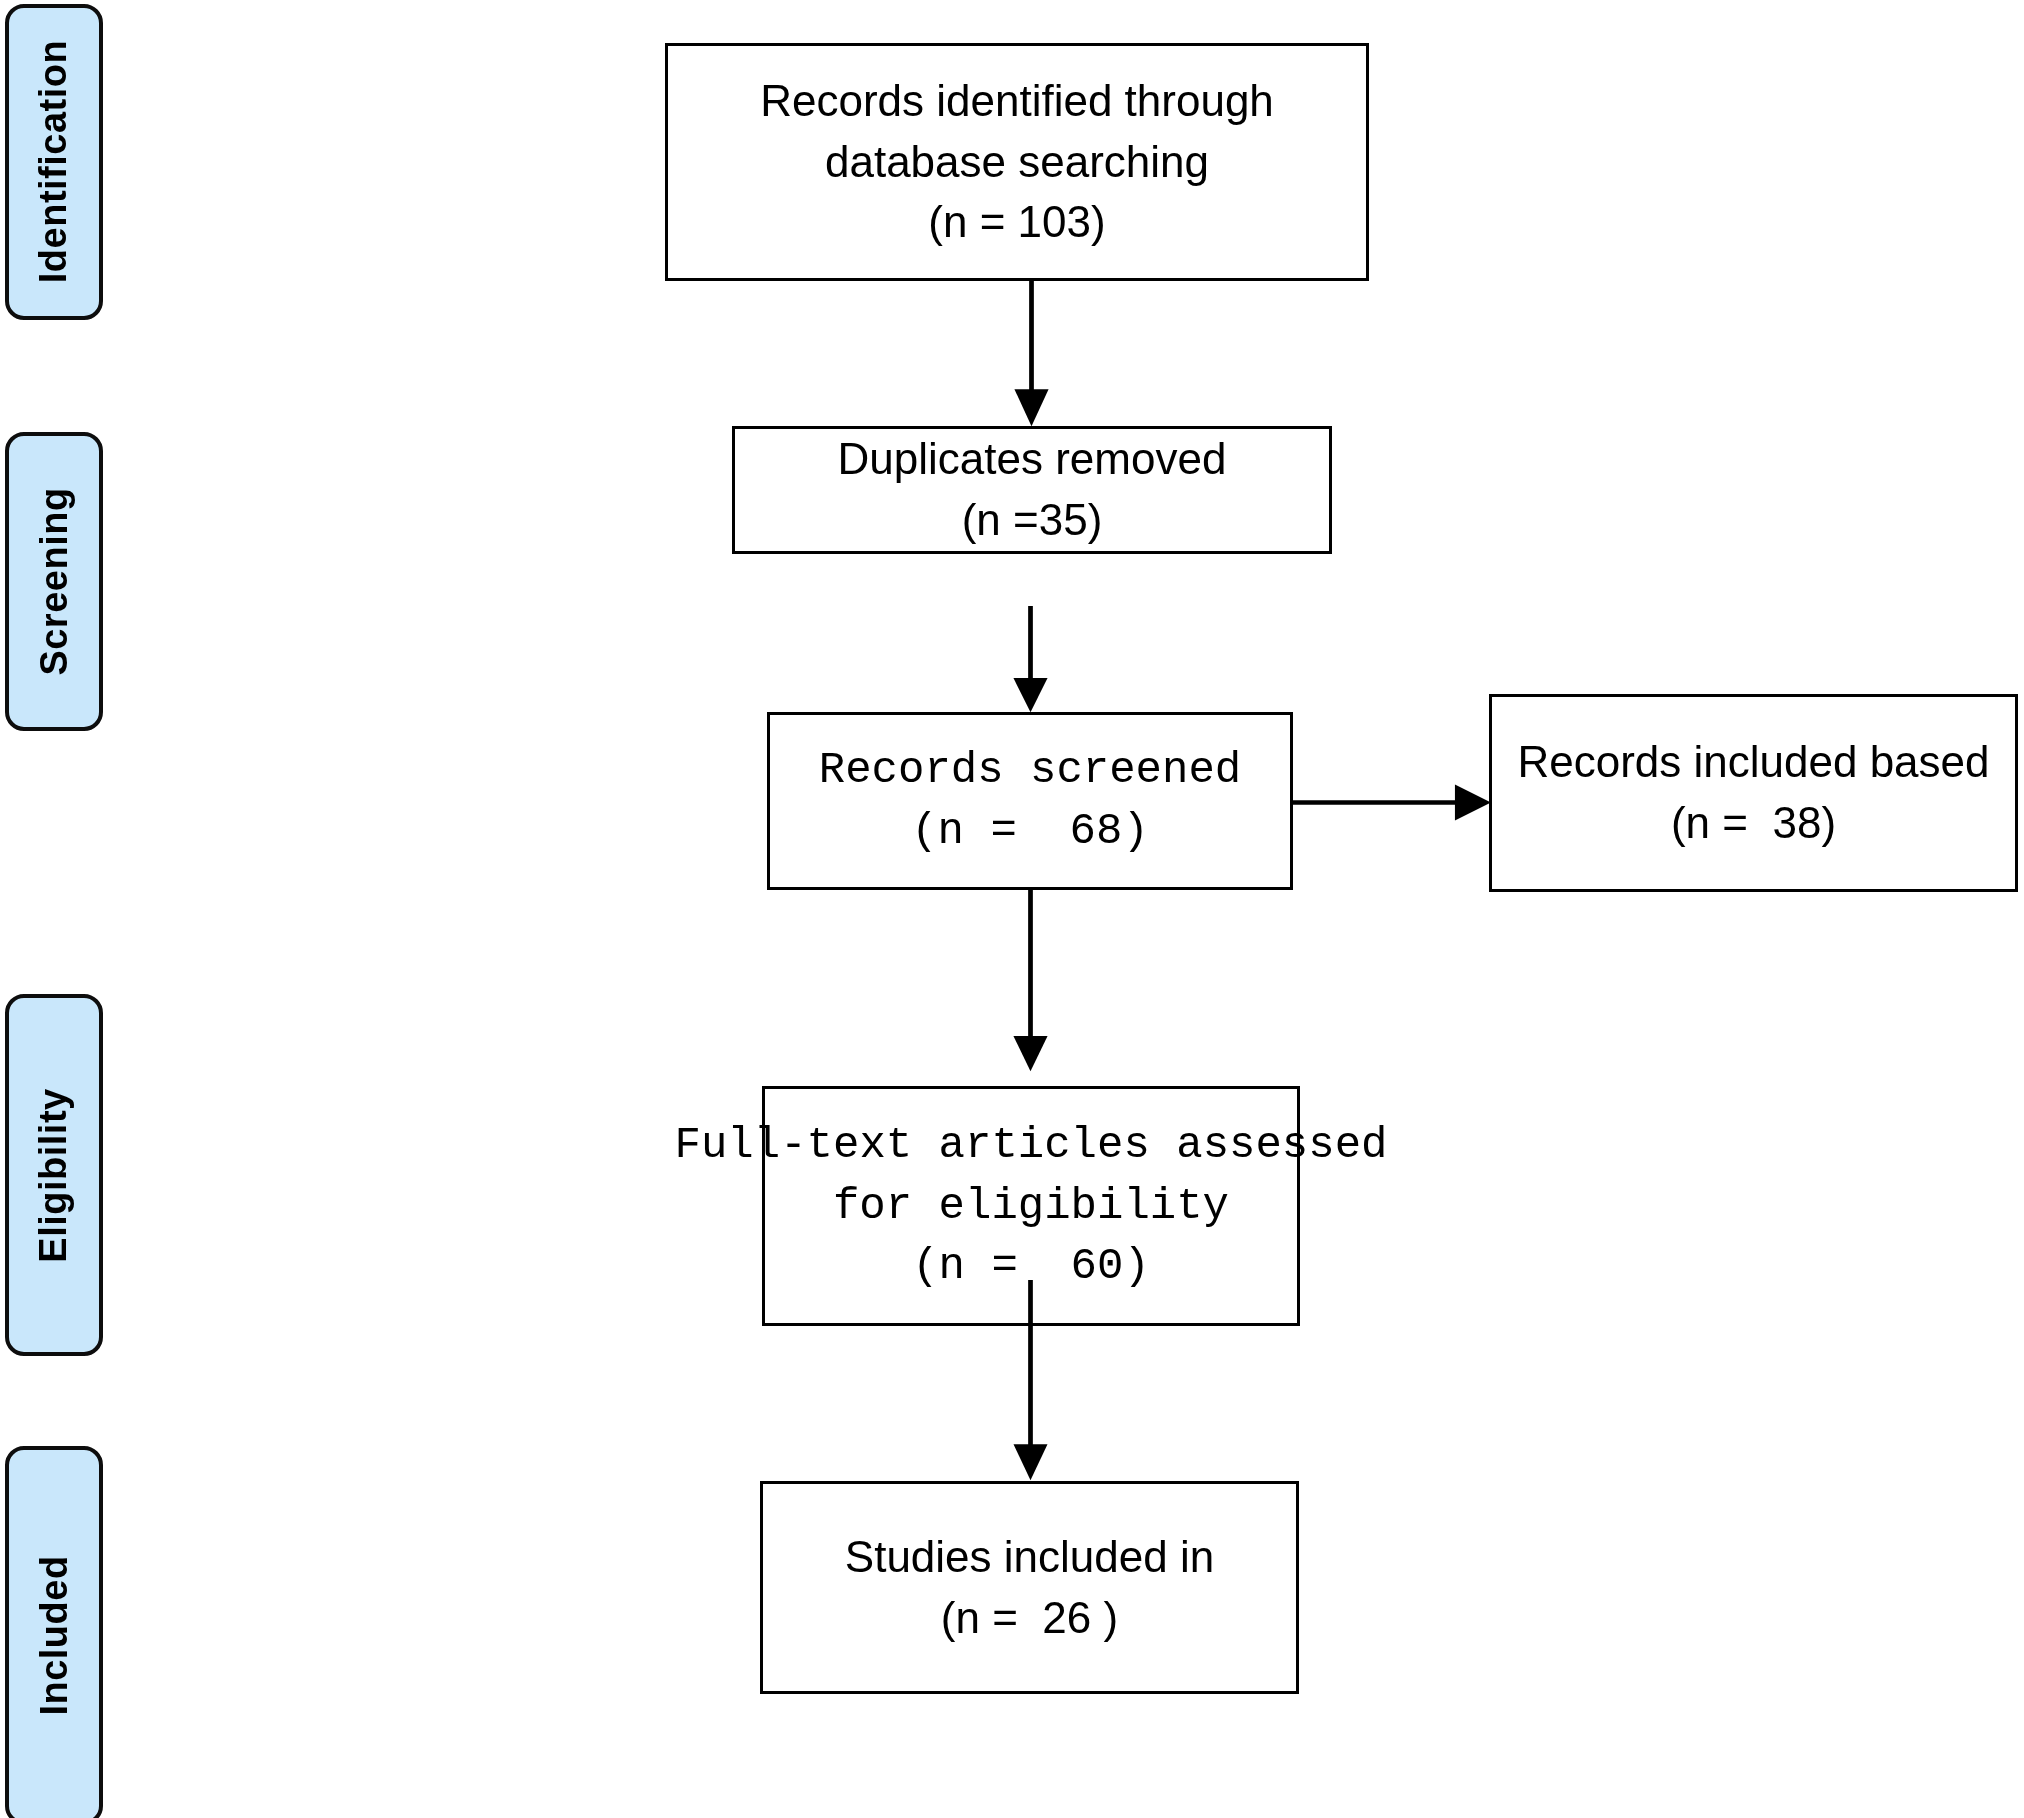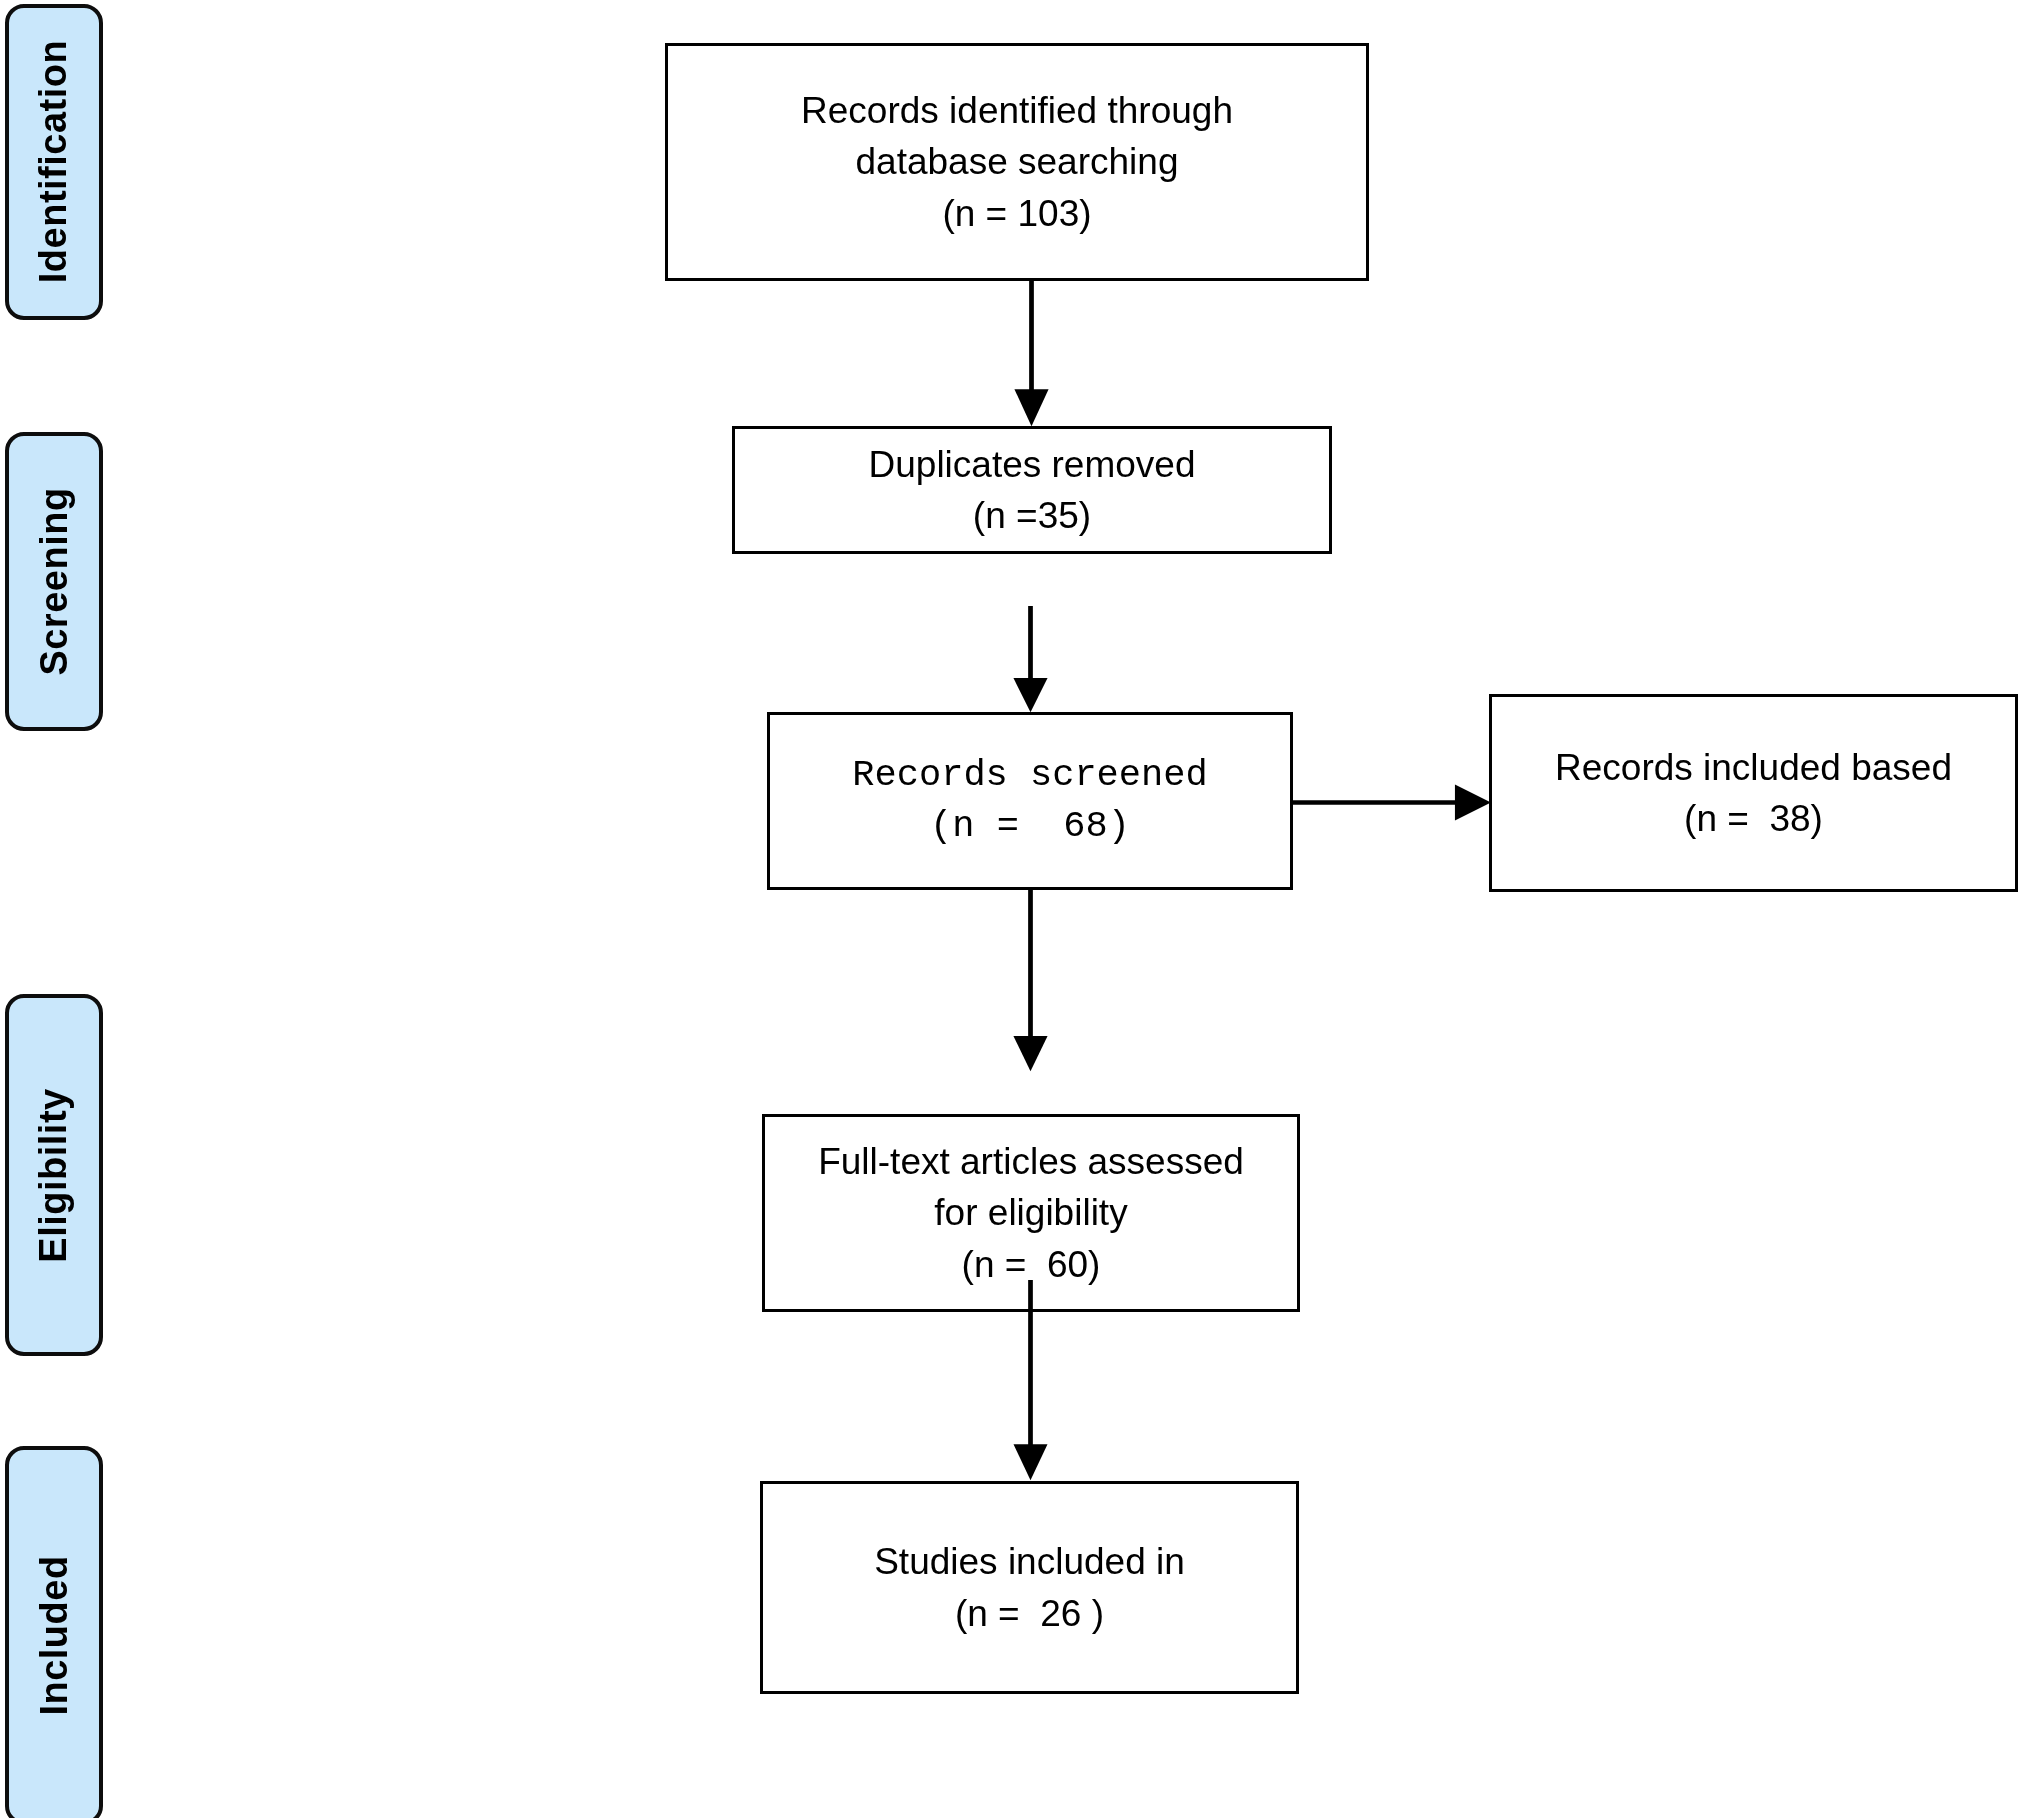--- a/index.html
+++ b/index.html
@@ -44,21 +44,21 @@
     position: absolute;
     box-sizing: border-box;
     background: #ffffff;
     border: 3.8px solid #000000;
     display: flex;
     flex-direction: column;
     align-items: center;
     justify-content: center;
     text-align: center;
     color: #000000;
-    font-size: 37px;
+    font-size: 44px;
     line-height: 1.38;
     font-family: "Liberation Sans", sans-serif;
   }
   .flow-box .line {
     display: block;
     white-space: pre;
   }
 
   
   .connector {
@@ -105,21 +105,21 @@
   <div class="flow-box" style="left:767px; top:712px; width:526px; height:178px;font-family:Liberation Mono, monospace;">
     <span class="line">Records screened</span>
     <span class="line">(n =  68)</span>
   </div>
 
   <div class="flow-box" style="left:1489px; top:694px; width:529px; height:198px;">
     <span class="line">Records included based</span>
     <span class="line">(n =  38)</span>
   </div>
 
-  <div class="flow-box" style="left:762px; top:1114px; width:538px; height:198px;">
+  <div class="flow-box" style="left:762px; top:1086px; width:538px; height:240px;font-family:Liberation Mono, monospace;">
     <span class="line">Full-text articles assessed</span>
     <span class="line">for eligibility</span>
     <span class="line">(n =  60)</span>
   </div>
 
   <div class="flow-box" style="left:760px; top:1481px; width:539px; height:213px;">
     <span class="line">Studies included in</span>
     <span class="line">(n =  26 )</span>
   </div>
 

